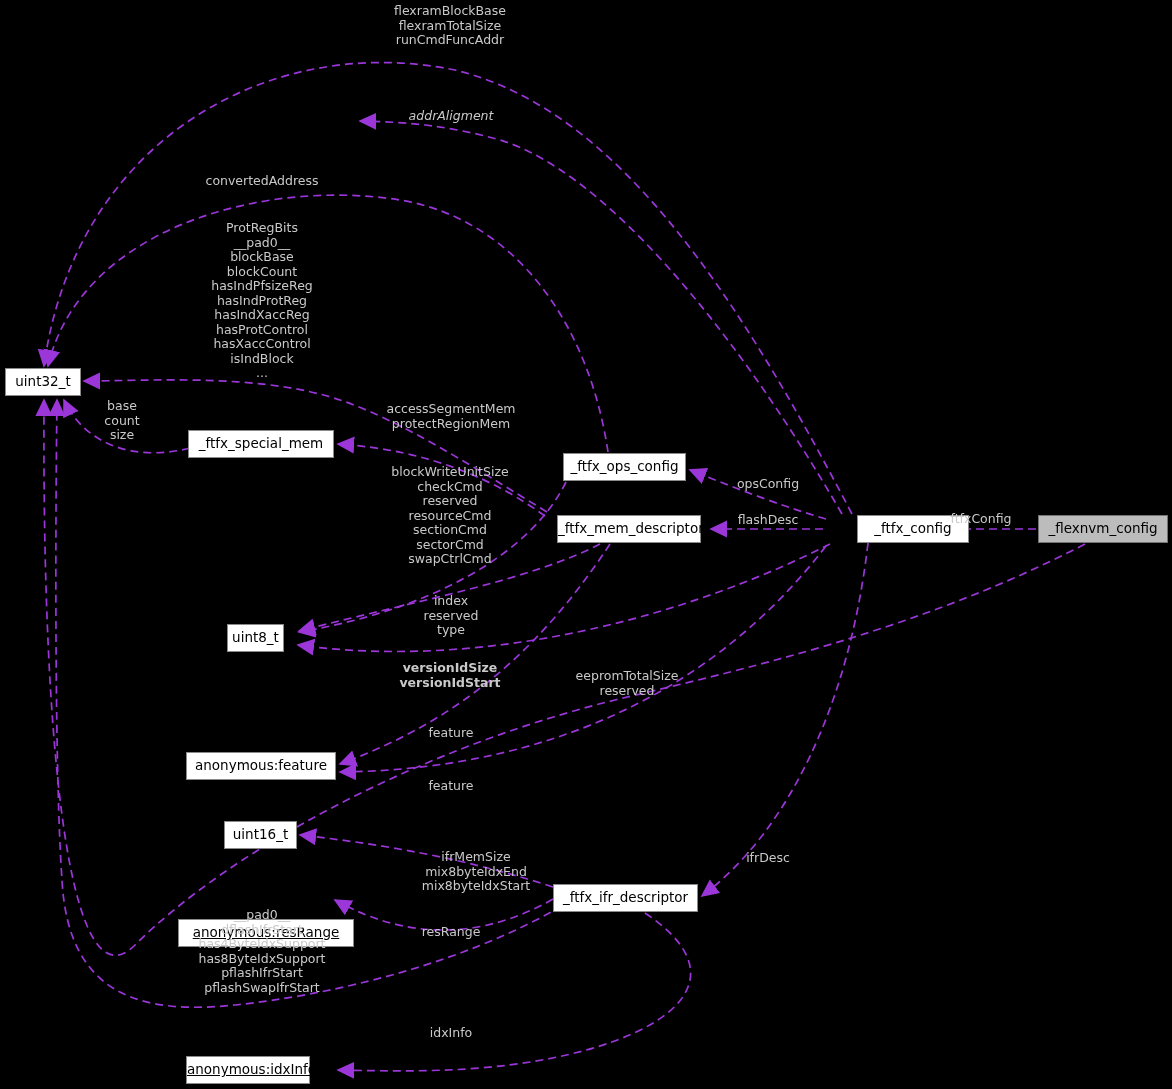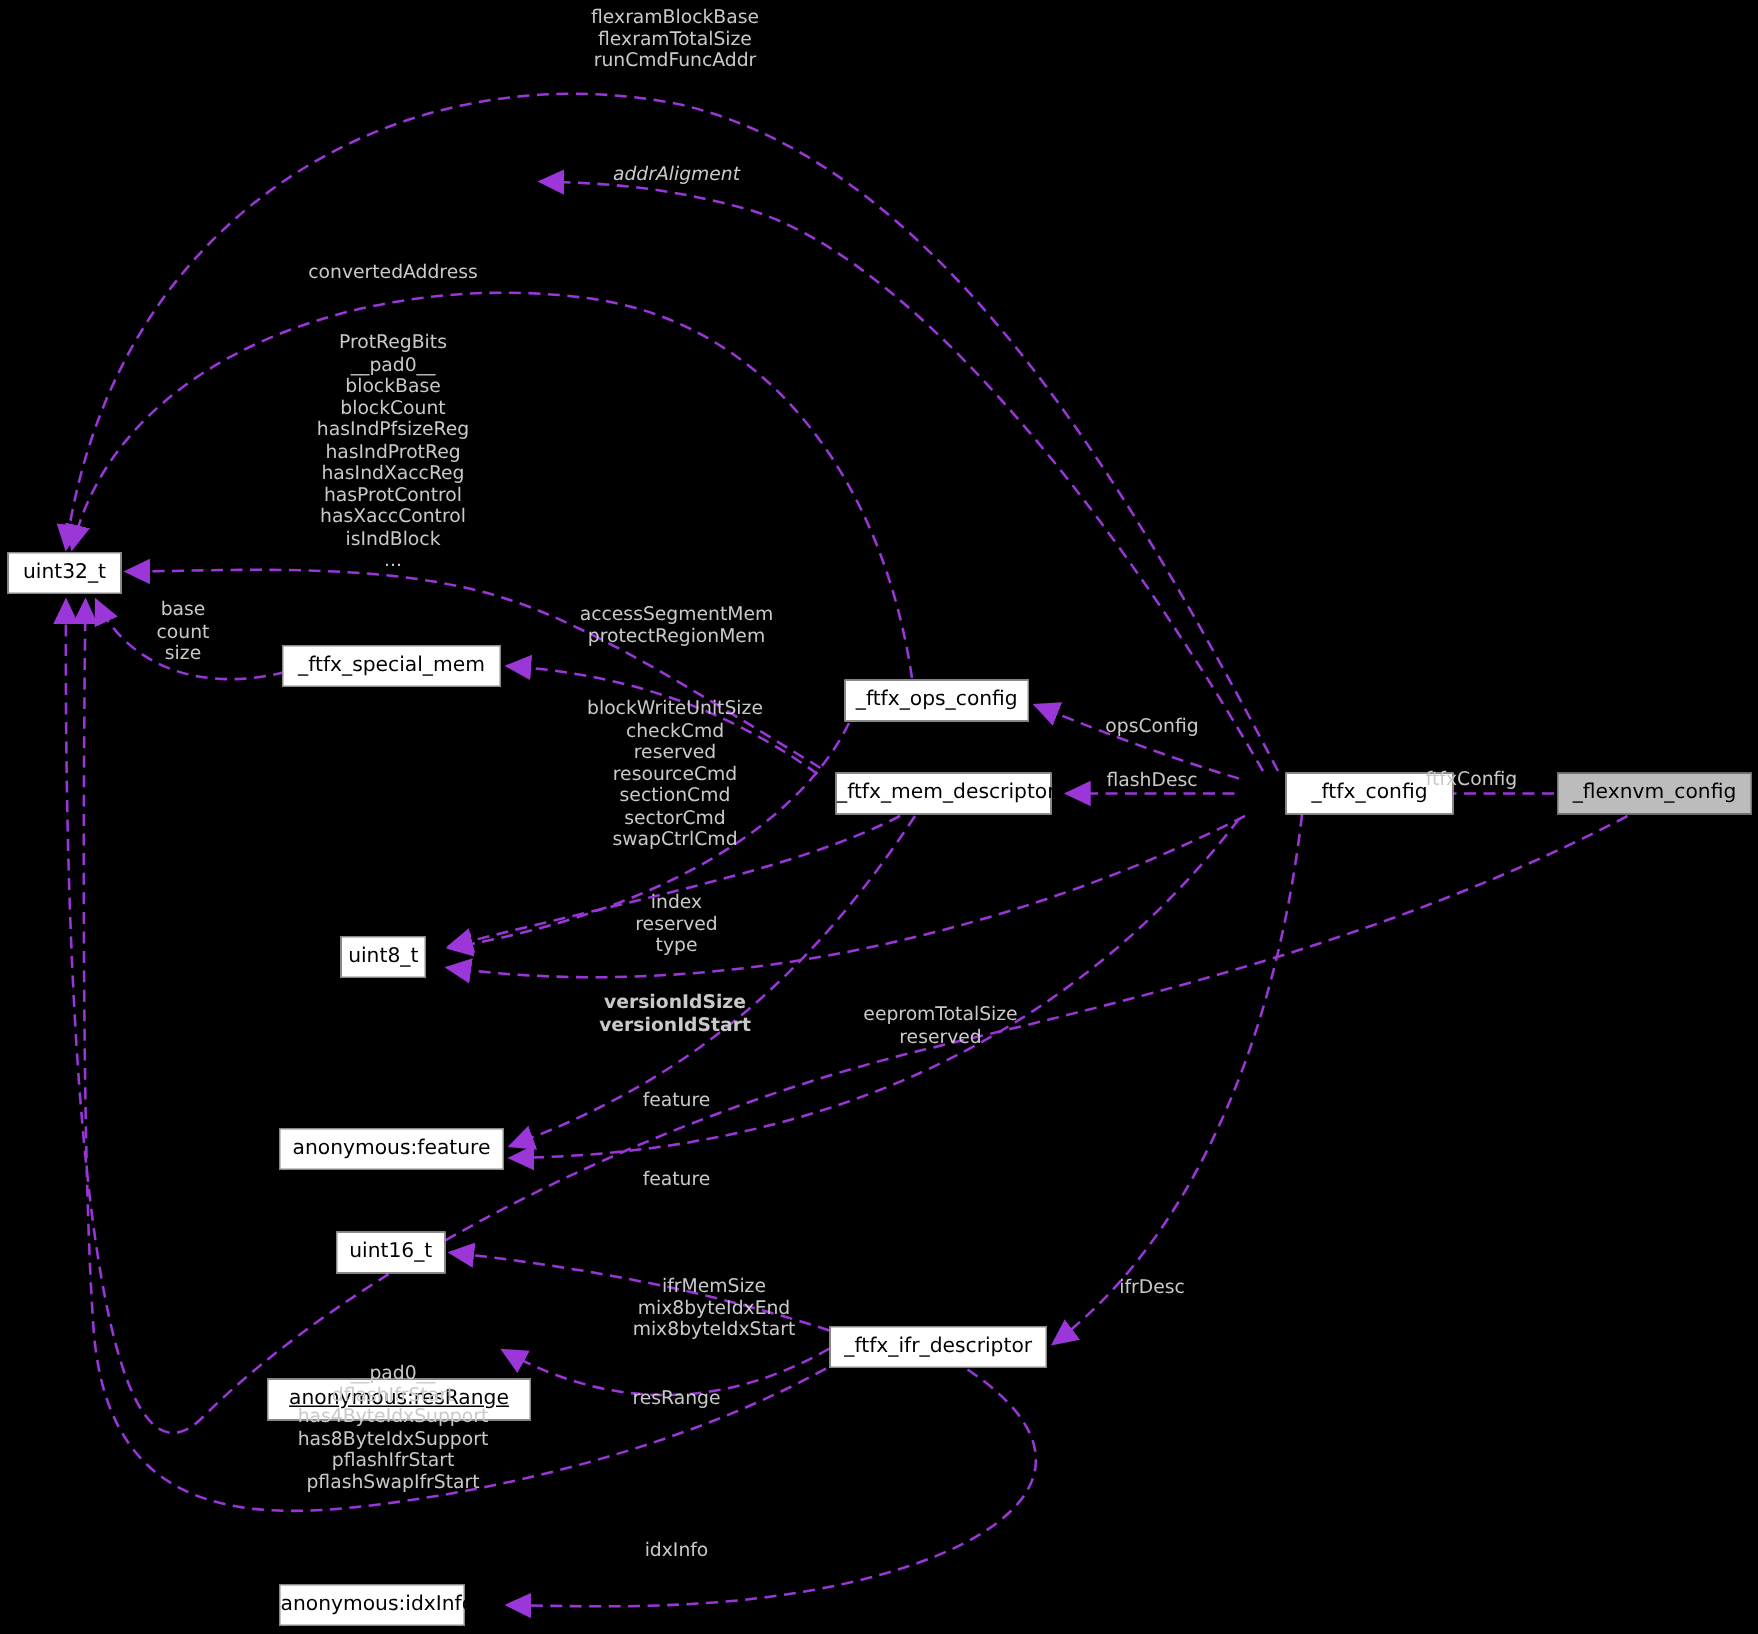--- a/index.html
+++ b/index.html
@@ -69,21 +69,21 @@
   <div class="node" style="left:188px;top:430px;width:146px;">_ftfx_special_mem</div>
   <div class="node" style="left:563px;top:453px;width:123px;">_ftfx_ops_config</div>
   <div class="node" style="left:557px;top:515px;width:144px;">_ftfx_mem_descriptor</div>
   <div class="node" style="left:825px;top:515px;width:112px;margin-left:32px;">_ftfx_config</div>
   <div class="node hl" style="left:1038px;top:515px;width:130px;">_flexnvm_config</div>
   <div class="node" style="left:227px;top:624px;width:57px;">uint8_t</div>
   <div class="node" style="left:186px;top:752px;width:150px;">anonymous:feature</div>
   <div class="node" style="left:224px;top:821px;width:73px;">uint16_t</div>
   <div class="node" style="left:178px;top:919px;width:176px;text-decoration:underline;">anonymous:resRange</div>
   <div class="node" style="left:553px;top:884px;width:145px;">_ftfx_ifr_descriptor</div>
-  <div class="node" style="left:186px;top:1056px;width:124px;">anonymous:idxInfo</div>
+  <div class="node" style="left:186px;top:1056px;width:124px;text-decoration:underline;">anonymous:idxInfo</div>
 
   <div class="elabel" style="left:450px;top:4px;">flexramBlockBase
 flexramTotalSize
 runCmdFuncAddr</div>
   <div class="elabel" style="left:451px;top:109px;font-style:italic;">addrAligment</div>
   <div class="elabel" style="left:262px;top:174px;">convertedAddress</div>
   <div class="elabel" style="left:262px;top:221px;">ProtRegBits
 __pad0__
 blockBase
 blockCount

